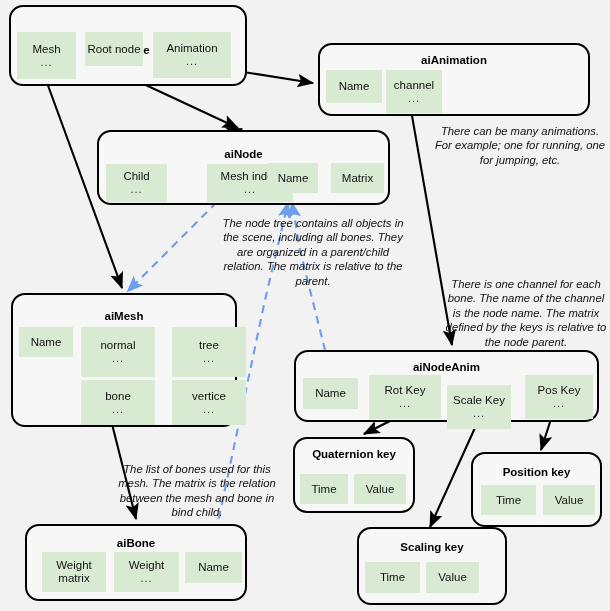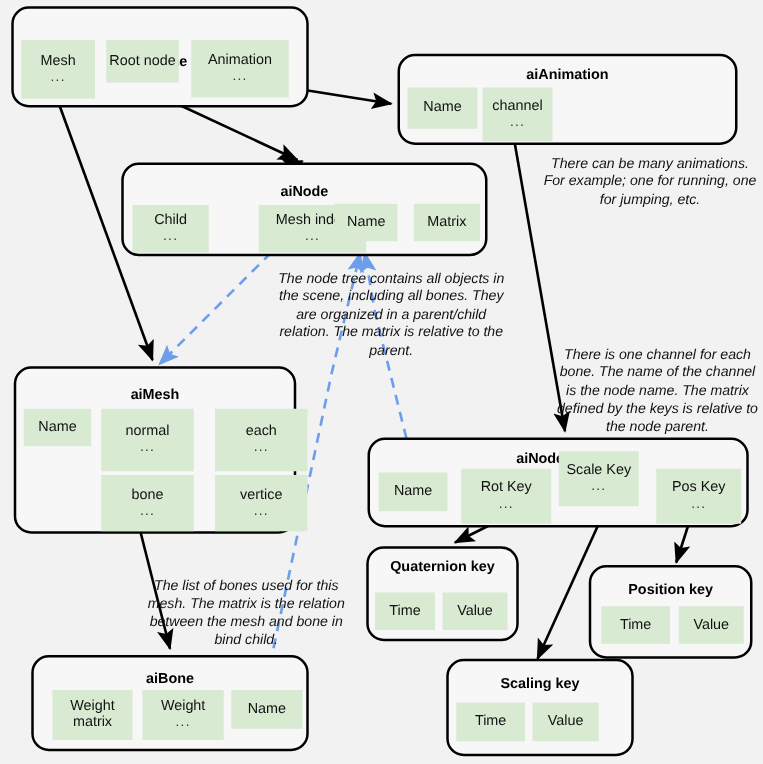--- a/index.html
+++ b/index.html
@@ -167,21 +167,21 @@
     <div class="box-title" style="top:15px;">aiMesh</div>
   </div>
   <div class="cell" style="left:19px;top:327px;width:54px;height:30px;">
     <span class="lbl">Name</span>
   </div>
   <div class="cell" style="left:81px;top:327px;width:74px;height:50px;">
     <span class="lbl">normal</span>
     <span class="dots">...</span>
   </div>
   <div class="cell" style="left:172px;top:327px;width:74px;height:50px;">
-    <span class="lbl">each</span>
+    <span class="lbl">tree</span>
     <span class="dots">...</span>
   </div>
   <div class="cell" style="left:81px;top:380px;width:74px;height:45px;">
     <span class="lbl">bone</span>
     <span class="dots">...</span>
   </div>
   <div class="cell" style="left:172px;top:380px;width:74px;height:45px;">
     <span class="lbl">vertice</span>
     <span class="dots">...</span>
   </div>
@@ -189,21 +189,21 @@
   <div class="box" style="left:294px;top:350px;width:305px;height:72px;">
     <div class="box-title" style="top:9px;">aiNodeAnim</div>
   </div>
   <div class="cell" style="left:303px;top:378px;width:55px;height:31px;">
     <span class="lbl">Name</span>
   </div>
   <div class="cell" style="left:369px;top:375px;width:72px;height:44px;">
     <span class="lbl">Rot Key</span>
     <span class="dots">...</span>
   </div>
-  <div class="cell" style="left:447px;top:361px;width:64px;height:44px;">
+  <div class="cell" style="left:447px;top:385px;width:64px;height:44px;">
     <span class="lbl">Scale Key</span>
     <span class="dots">...</span>
   </div>
   <div class="cell" style="left:525px;top:375px;width:68px;height:44px;">
     <span class="lbl">Pos Key</span>
     <span class="dots">...</span>
   </div>
 
   <div class="box" style="left:293px;top:437px;width:122px;height:76px;">
     <div class="box-title two-line" style="top:9px;">Quaternion key</div>

